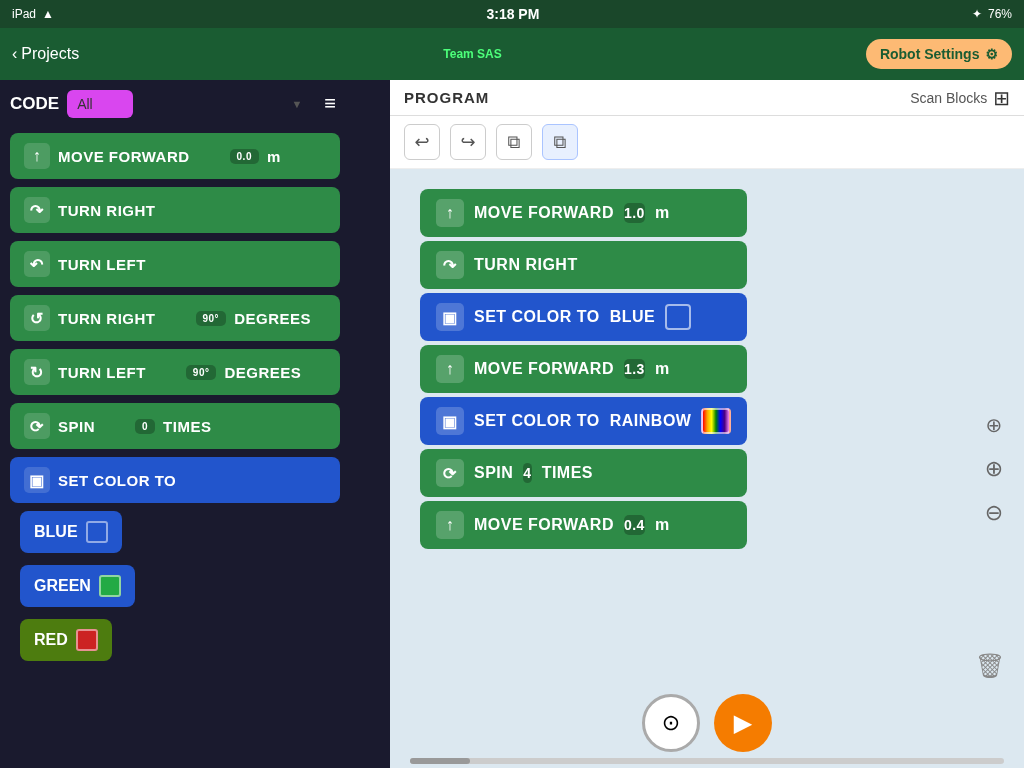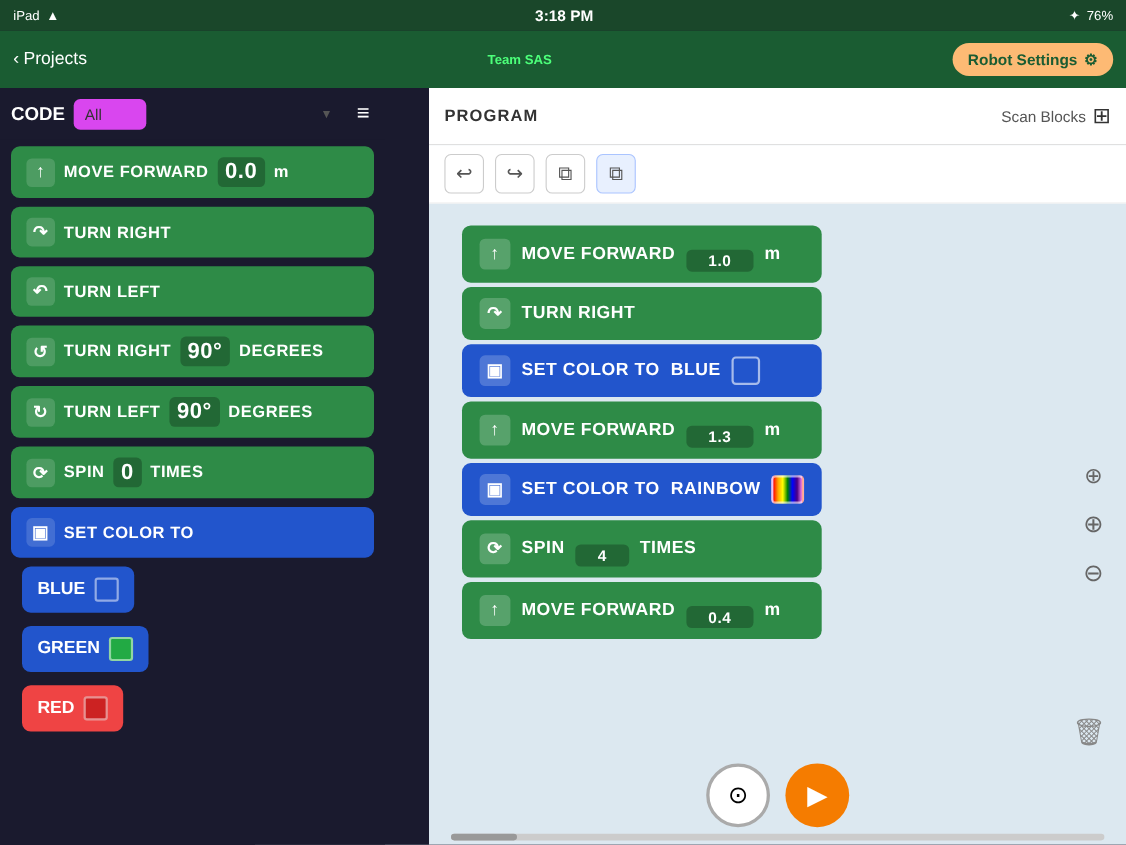--- a/index.html
+++ b/index.html
@@ -154,22 +154,23 @@
       background: rgba(255,255,255,0.15);
       border-radius: 5px;
       font-size: 16px;
       flex-shrink: 0;
     }
 
     .block-value {
       background: rgba(0,0,0,0.25);
       border-radius: 5px;
       padding: 2px 7px;
-      font-size: 20px;
+      font-size: 10px;
       font-weight: 600;
+      margin-left: 32px;
     }
 
     
     .color-chip {
       width: 22px;
       height: 22px;
       border-radius: 3px;
       border: 2px solid rgba(255,255,255,0.5);
       flex-shrink: 0;
     }
@@ -199,21 +200,21 @@
       display: flex;
       flex-direction: column;
     }
 
     .program-header {
       background: white;
       display: flex;
       align-items: center;
       justify-content: space-between;
       padding: 0 14px;
-      height: 52px;
+      height: 36px;
       border-bottom: 1px solid #ddd;
     }
     .program-title {
       font-size: 15px;
       font-weight: 700;
       color: #333;
       letter-spacing: 1px;
     }
     .scan-blocks-btn {
       display: flex;
@@ -286,24 +287,23 @@
       justify-content: center;
       background: rgba(255,255,255,0.2);
       border-radius: 5px;
       font-size: 16px;
       flex-shrink: 0;
     }
 
     .prog-block-value {
       background: rgba(0,0,0,0.25);
       border-radius: 5px;
-      padding: 2px 20px;
+      padding: 2px 0;
       font-size: 14px;
       font-weight: 600;
-      margin-top: 12px;
     }
 
     .prog-color-chip {
       width: 26px;
       height: 26px;
       border-radius: 4px;
       border: 2px solid rgba(255,255,255,0.6);
     }
 
     
@@ -488,21 +488,21 @@
       <div class="color-block" style="background:#2255cc;">
         <span>BLUE</span>
         <div class="color-chip color-blue-chip"></div>
       </div>
 
       <div class="color-block" style="background:#2255cc; margin-top:4px;">
         <span>GREEN</span>
         <div class="color-chip" style="background:#22aa44;border:2px solid rgba(255,255,255,0.5);width:22px;height:22px;border-radius:3px;"></div>
       </div>
 
-      <div class="color-block" style="background:#ef4444; margin-top:4px;">
+      <div class="color-block" style="background:#4d7c0f; margin-top:4px;">
         <span>RED</span>
         <div class="color-chip" style="background:#cc2222;border:2px solid rgba(255,255,255,0.5);width:22px;height:22px;border-radius:3px;"></div>
       </div>
     </div>
   </div>
 
   <div class="program-panel">
     <div class="program-header">
       <span class="program-title">PROGRAM</span>
       <div class="scan-blocks-btn">

